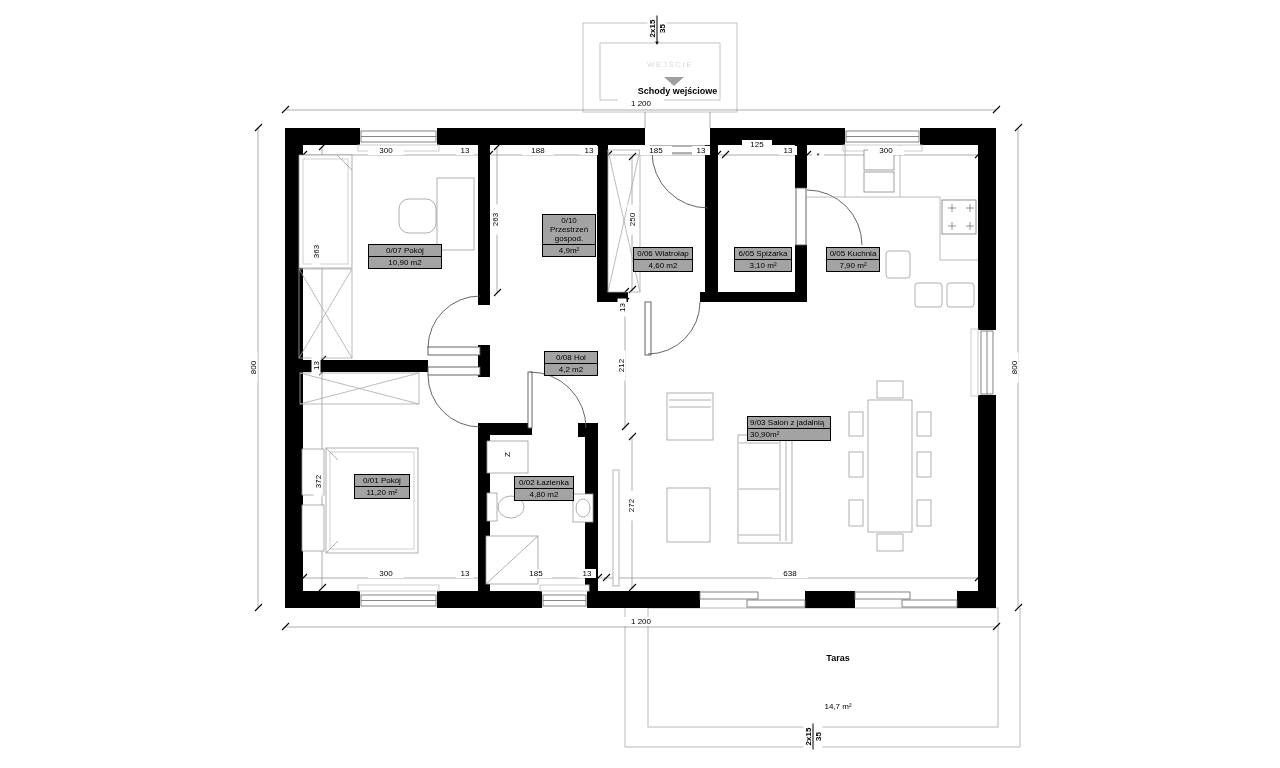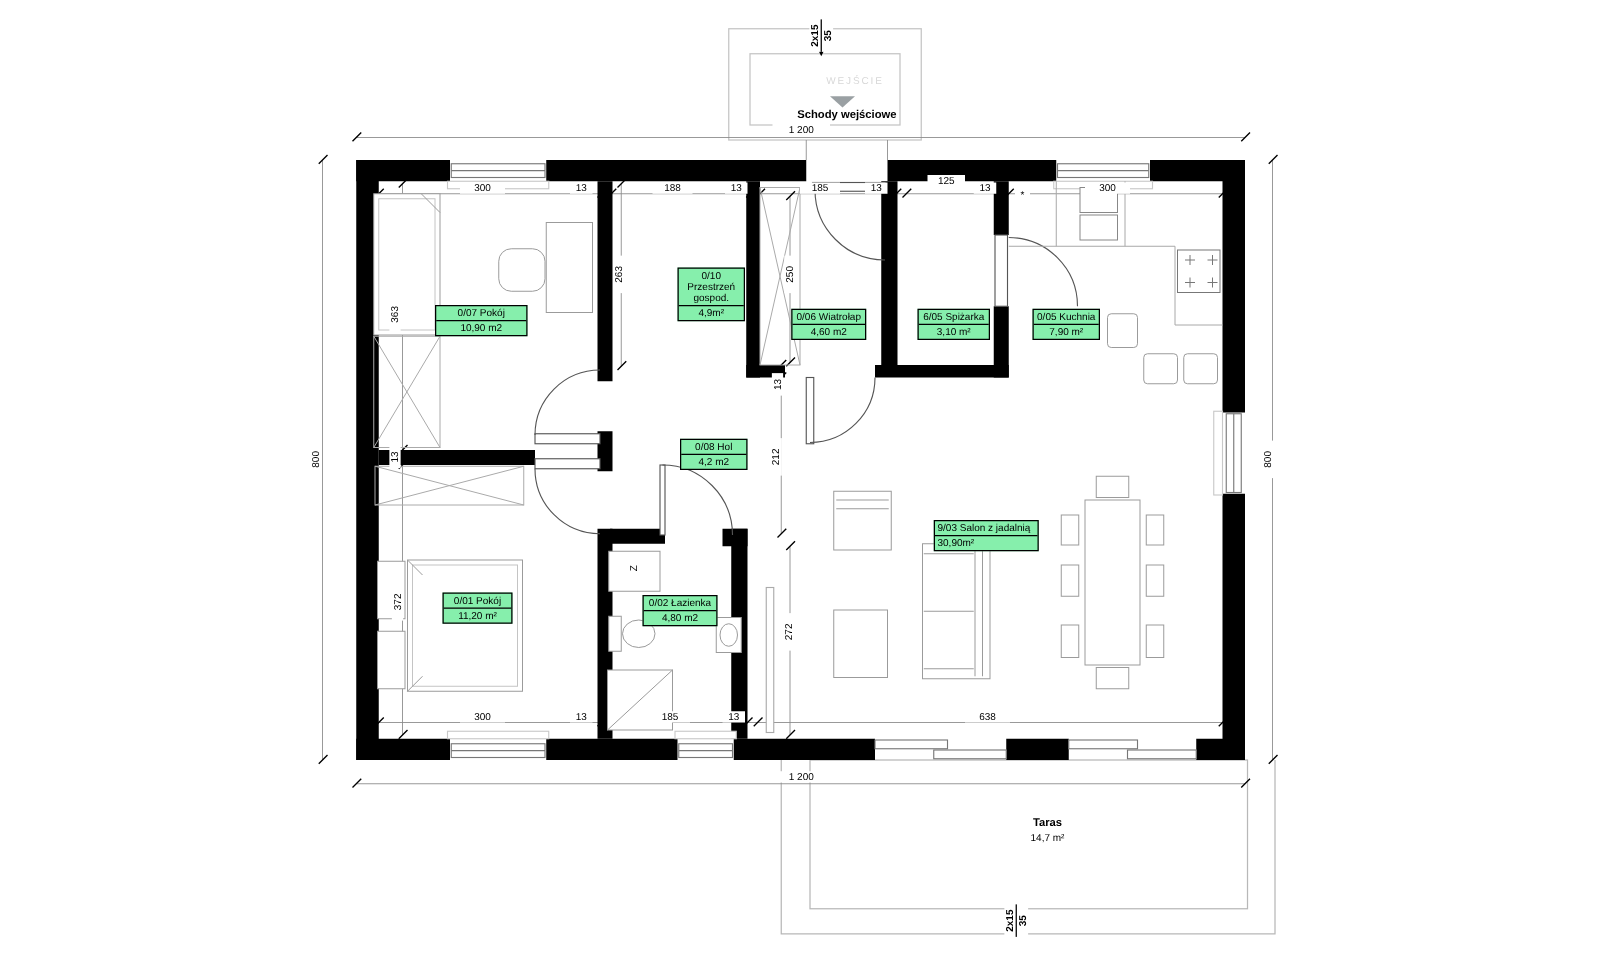--- a/index.html
+++ b/index.html
@@ -1,29 +1,29 @@
 <!DOCTYPE html>
 <html><head>
 <meta charset="utf-8">
 <style>
   html,body{margin:0;padding:0;background:#fff;}
   .stage{position:relative;width:1280px;height:768px;background:#fff;overflow:hidden;
          font-family:"Liberation Sans","DejaVu Sans",sans-serif;color:#000;}
   .dim{position:absolute;font-size:8px;line-height:9px;color:#000;background:#fff;
        text-align:center;white-space:nowrap;padding:0 1px;}
   .rot{transform:rotate(-90deg);transform-origin:center center;}
-  .rlabel{position:absolute;border:1px solid #000;background:#86efac;font-size:8px;
+  .rlabel{position:absolute;border:1px solid #000;background:#a3a3a3;font-size:8px;
           line-height:9px;text-align:center;}
   .rlabel .rname{padding:1px 2px;border-bottom:1px solid #000;}
   .rlabel .rarea{padding:1px 2px;}
   .rlabel.left{text-align:left;}
   .big-label{position:absolute;font-weight:bold;font-size:9px;text-align:center;}
-  .sub-label{position:absolute;font-size:8px;text-align:center;}
+  .sub-label{position:absolute;font-size:8px;text-align:center;margin-top:36px;}
   .entr{position:absolute;font-weight:normal;font-size:8px;letter-spacing:1.5px;
-        color:#d8d8d8;text-align:right;}
+        color:#d8d8d8;text-align:left;}
   .snote{position:absolute;font-size:8px;font-weight:bold;line-height:9px;
          text-align:center;transform:rotate(-90deg);transform-origin:center center;
          background:#fff;}
   .snote .s2{border-top:1px solid #000;}
   svg{position:absolute;left:0;top:0;}
 </style>
 </head>
 <body>
 
 <div class="stage">
@@ -286,21 +286,21 @@
     <g>
           <rect x="917" y="500" width="14" height="26"></rect>
         </g>
   </g>
 
   <polygon points="653,37 661,37 657,45" fill="#000"></polygon>
   <polygon points="664,77 684,77 674,86" fill="#9aa0a3"></polygon>
   <polygon points="813,734 821,734 817,726" fill="#000"></polygon>
 </svg>
 
-<div class="rlabel" style="left:348px;top:244px;width:72px">
+<div class="rlabel" style="left:368px;top:244px;width:72px">
   <div class="rname">0/07 Pokój</div>
   <div class="rarea">10,90 m2</div>
 </div>
 <div class="rlabel" style="left:542px;top:214px;width:52px">
   <div class="rname">0/10 Przestrzeń gospod.</div>
   <div class="rarea">4,9m²</div>
 </div>
 <div class="rlabel" style="left:633px;top:247px;width:58px">
   <div class="rname">0/06 Wiatrołap</div>
   <div class="rarea">4,60 m2</div>

